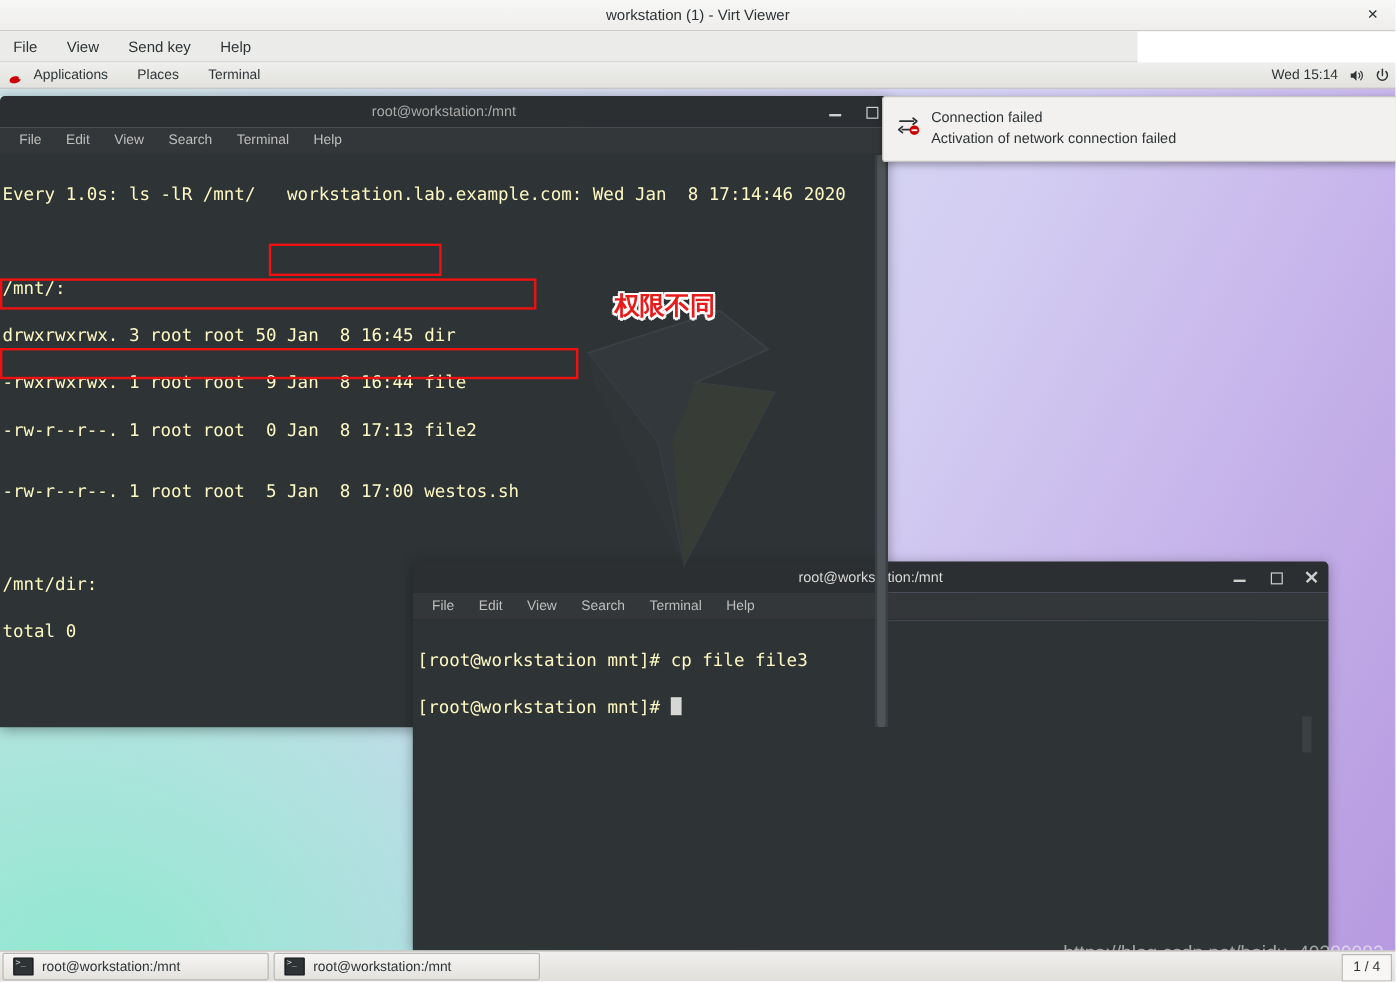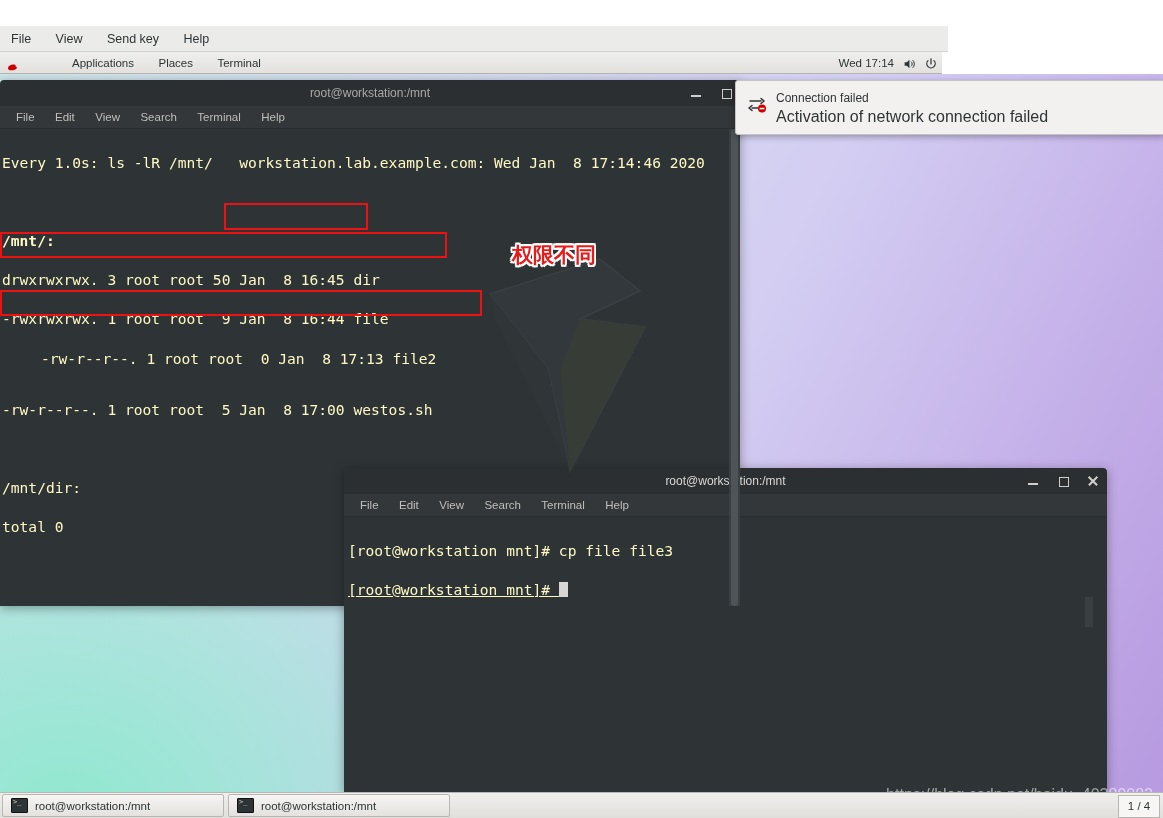--- a/index.html
+++ b/index.html
@@ -30,23 +30,23 @@
     position:absolute;left:0;top:26px;width:948px;height:26px;
     background:#ebebe9;border-bottom:1px solid #d4d2cf;box-sizing:border-box;
   }
   .vv-menubar .mi{
     display:inline-block;line-height:26px;font-size:12.5px;color:#2e3436;
     padding:0 9px;margin-left:2px;cursor:pointer;
   }
 
   
   .gpanel{
-    position:absolute;left:0;top:52px;width:942px;height:22px;
+    position:absolute;left:0;top:52px;width:1163px;height:22px;
     background:linear-gradient(#efefed,#e2e1de);
-    border-bottom:1px solid #b6b4b1;box-sizing:border-box;padding-left:44px;
+    border-bottom:1px solid #b6b4b1;box-sizing:border-box;
   }
   .gpanel .gi{
     display:inline-block;line-height:22px;font-size:11.5px;color:#2e3436;
     padding:0 10px;cursor:pointer;
   }
   .rh-logo{
     position:absolute;left:6px;top:6px;width:14px;height:10px;
   }
   .gpanel-right{
     position:absolute;right:4px;top:0;height:22px;line-height:22px;
@@ -122,21 +122,21 @@
   }
 
   
   .notify{
     position:absolute;left:735px;top:80px;width:428px;height:53px;
     background:#f2f1ef;border:1px solid #c6c4c1;border-radius:3px;
     box-shadow:0 2px 6px rgba(0,0,0,.3);z-index:30;
   }
   .notify .ico{position:absolute;left:12px;top:14px;width:20px;height:20px;}
   .notify .l1{position:absolute;left:40px;top:10px;font-size:12px;color:#2e3436;}
-  .notify .l2{position:absolute;left:40px;top:27px;font-size:16px;color:#2e3436;}
+  .notify .l2{position:absolute;left:40px;top:27px;font-size:12px;color:#2e3436;}
 
   
   .taskbar{
     position:absolute;left:0;top:792px;width:1163px;height:26px;
     background:linear-gradient(#f0efed,#e0dfdc);
     border-top:1px solid #b9b7b4;box-sizing:border-box;z-index:40;
   }
   .task{
     position:absolute;top:1px;height:23px;display:flex;align-items:center;gap:7px;
     padding:0 8px;box-sizing:border-box;cursor:pointer;
@@ -162,40 +162,44 @@
     font-size:16px;color:rgba(255,255,255,.55);
     font-family:"Liberation Sans",sans-serif;white-space:nowrap;
     pointer-events:none;
   }
 </style>
 </head>
 <body>
 
 <div id="root">
 
+  <div class="vv-titlebar">
+    <div class="vv-title">workstation (1) - Virt Viewer</div>
+    <div class="vv-close">×</div>
+  </div>
 
   <div class="vv-menubar">
     <span class="mi">File</span>
     <span class="mi">View</span>
     <span class="mi">Send key</span>
     <span class="mi">Help</span>
   </div>
 
   <div class="gpanel">
     <span class="rh-logo">
       <svg width="14" height="10" viewBox="0 0 14 10">
         <path d="M2 6.2c0-1.6 1.6-2.9 3.6-3.4C7.3 2.3 9 2.5 9.6 3.4c.4.6.1 1.2-.4 1.4.7-.1 1.4.1 1.6.6.3.8-.8 1.9-2.6 2.5C5.8 8.7 3.4 8.4 2.5 7.5 2.2 7.1 2 6.7 2 6.2z" fill="#cc0000"></path>
         <path d="M8.6 4.8c.9-.2 2-.1 2.2.6.1.3 0 .6-.2.9.4-.3.6-.7.5-1.1-.2-.7-1.4-.9-2.5-.4z" fill="#a30000"></path>
       </svg>
     </span>
     <span class="gi" style="margin-left:18px;">Applications</span>
     <span class="gi">Places</span>
     <span class="gi">Terminal</span>
     <span class="gpanel-right">
-      <span class="gclock">Wed 17:14</span>
+      <span class="gclock">Wed 15:14</span>
       <span class="gicon">
         <svg width="14" height="14" viewBox="0 0 16 16">
           <path d="M3 6h2.5L8.5 3.2v9.6L5.5 10H3z" fill="#2e3436"></path>
           <path d="M10.4 5.3a3.6 3.6 0 010 5.4" stroke="#2e3436" stroke-width="1.1" fill="none"></path>
           <path d="M12.2 3.6a6 6 0 010 8.8" stroke="#2e3436" stroke-width="1.1" fill="none"></path>
         </svg>
       </span>
       <span class="gicon">
         <svg width="14" height="14" viewBox="0 0 16 16">
           <path d="M8 2v6" stroke="#2e3436" stroke-width="1.4" fill="none" stroke-linecap="round"></path>
@@ -227,24 +231,24 @@
         <span class="shadowman" style="left:460px;top:120px;">
           <svg width="210" height="230" viewBox="0 0 210 230">
             <polygon points="30,45 140,10 180,42 120,70 185,78 110,222 88,120 30,45" fill="#373d40" stroke="#454b4e" stroke-width="1.5"></polygon>
             <polygon points="120,70 185,78 110,222 100,120" fill="#3f4338"></polygon>
             <polygon points="30,45 88,120 110,222 35,70" fill="#32373a"></polygon>
           </svg>
         </span>
         <div class="term-lines">
 <span style="display: block;">Every 1.0s: ls -lR /mnt/   workstation.lab.example.com: Wed Jan  8 17:14:46 2020</span>
 <span style="display: block;"> </span>
-<span style="display: block; font-weight: bold;">/mnt/:</span>
+<span style="display: block;">/mnt/:</span>
 <span style="display: block;">drwxrwxrwx. 3 root root 50 Jan  8 16:45 dir</span>
 <span style="display: block;">-rwxrwxrwx. 1 root root  9 Jan  8 16:44 file</span>
-<span style="display: block; margin-left: 39px;">-rw-r--r--. 1 root root  0 Jan  8 17:13 file2</span>
+<span style="display: block;">-rw-r--r--. 1 root root  0 Jan  8 17:13 file2</span>
 <span style="display: block; margin-top: 12px;">-rw-r--r--. 1 root root  5 Jan  8 17:00 westos.sh</span>
 <span style="display: block;"> </span>
 <span style="display: block;">/mnt/dir:</span>
 <span style="display: block;">total 0</span>
 
 
 
 
 
 
@@ -272,21 +276,21 @@
         <span class="mi">File</span>
         <span class="mi">Edit</span>
         <span class="mi">View</span>
         <span class="mi">Search</span>
         <span class="mi">Terminal</span>
         <span class="mi">Help</span>
       </div>
       <div class="term-body" style="height:275px;">
         <div class="term-lines" style="padding-left:4px;">
 <span style="display: block;">[root@workstation mnt]# cp file file3</span>
-<span style="display: inline; text-decoration: underline;">[root@workstation mnt]# </span><span style="display:inline-block;width:9px;height:15px;background:#d7d7d5;vertical-align:-2px;"></span>
+<span style="display: inline;">[root@workstation mnt]# </span><span style="display:inline-block;width:9px;height:15px;background:#d7d7d5;vertical-align:-2px;"></span>
         </div>
         <div style="position:absolute;right:14px;top:80px;width:8px;height:30px;background:#3a3f42;z-index:4;"></div>
       </div>
     </div>
 
     <div class="redbox" style="left:224px;top:129px;width:140px;height:23px;"></div>
 
   </div>
 
   <div class="notify">

